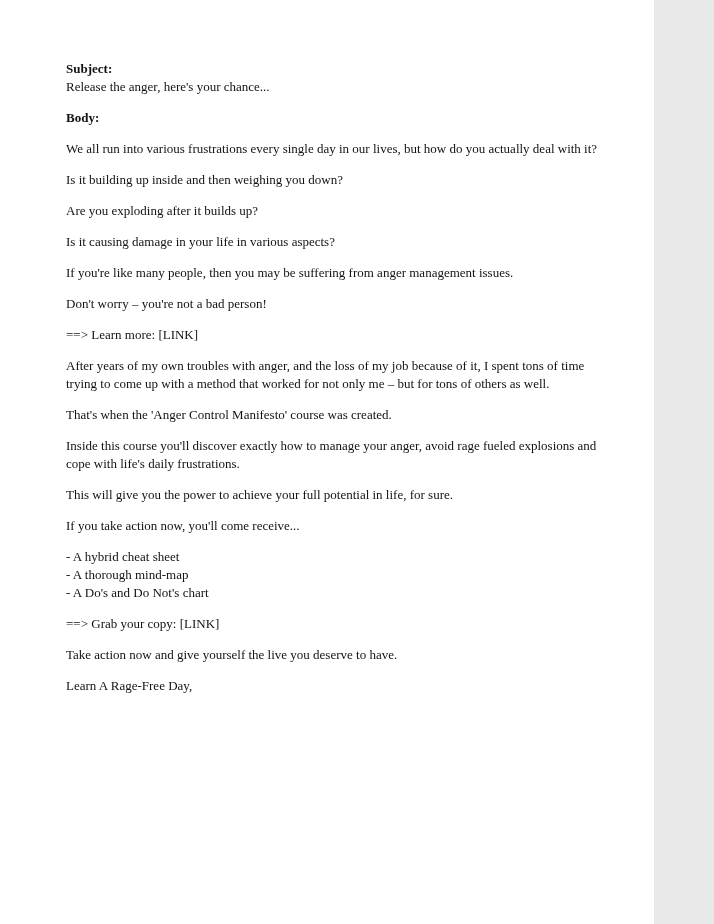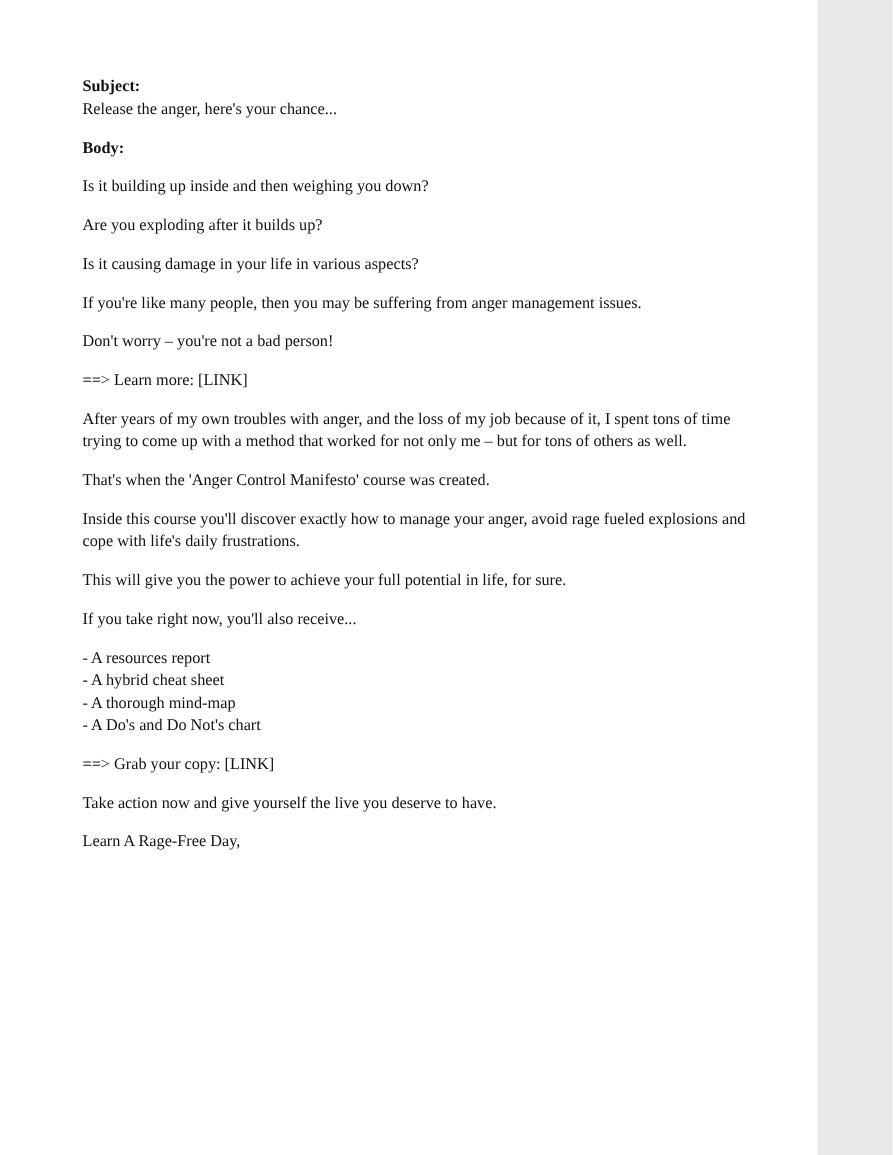--- a/index.html
+++ b/index.html
@@ -47,36 +47,36 @@
 <body>
 
 <div class="page">
   <div class="content">
 
     <div class="block tight bold">Subject:</div>
     <div class="block">Release the anger, here's your chance...</div>
 
     <div class="block bold">Body:</div>
 
+    <p class="block">We all run into various frustrations every single day in our lives, but how do you actually deal with it?</p>
     <p class="block">Is it building up inside and then weighing you down?</p>
     <p class="block">Are you exploding after it builds up?</p>
     <p class="block">Is it causing damage in your life in various aspects?</p>
     <p class="block">If you're like many people, then you may be suffering from anger management issues.</p>
     <p class="block">Don't worry – you're not a bad person!</p>
     <p class="block">==&gt; Learn more: [LINK]</p>
     <p class="block">After years of my own troubles with anger, and the loss of my job because of it, I spent tons of time
 trying to come up with a method that worked for not only me – but for tons of others as well.</p>
     <p class="block">That's when the 'Anger Control Manifesto' course was created.</p>
     <p class="block">Inside this course you'll discover exactly how to manage your anger, avoid rage fueled explosions and
 cope with life's daily frustrations.</p>
     <p class="block">This will give you the power to achieve your full potential in life, for sure.</p>
-    <p class="block">If you take right now, you'll also receive...</p>
+    <p class="block">If you take action now, you'll come receive...</p>
 
     <div class="list">
-      <div class="block">- A resources report</div>
       <div class="block">- A hybrid cheat sheet</div>
       <div class="block">- A thorough mind-map</div>
       <div class="block">- A Do's and Do Not's chart</div>
     </div>
 
     <p class="block">==&gt; Grab your copy: [LINK]</p>
     <p class="block">Take action now and give yourself the live you deserve to have.</p>
     <p class="block">Learn A Rage-Free Day,</p>
 
   </div>

